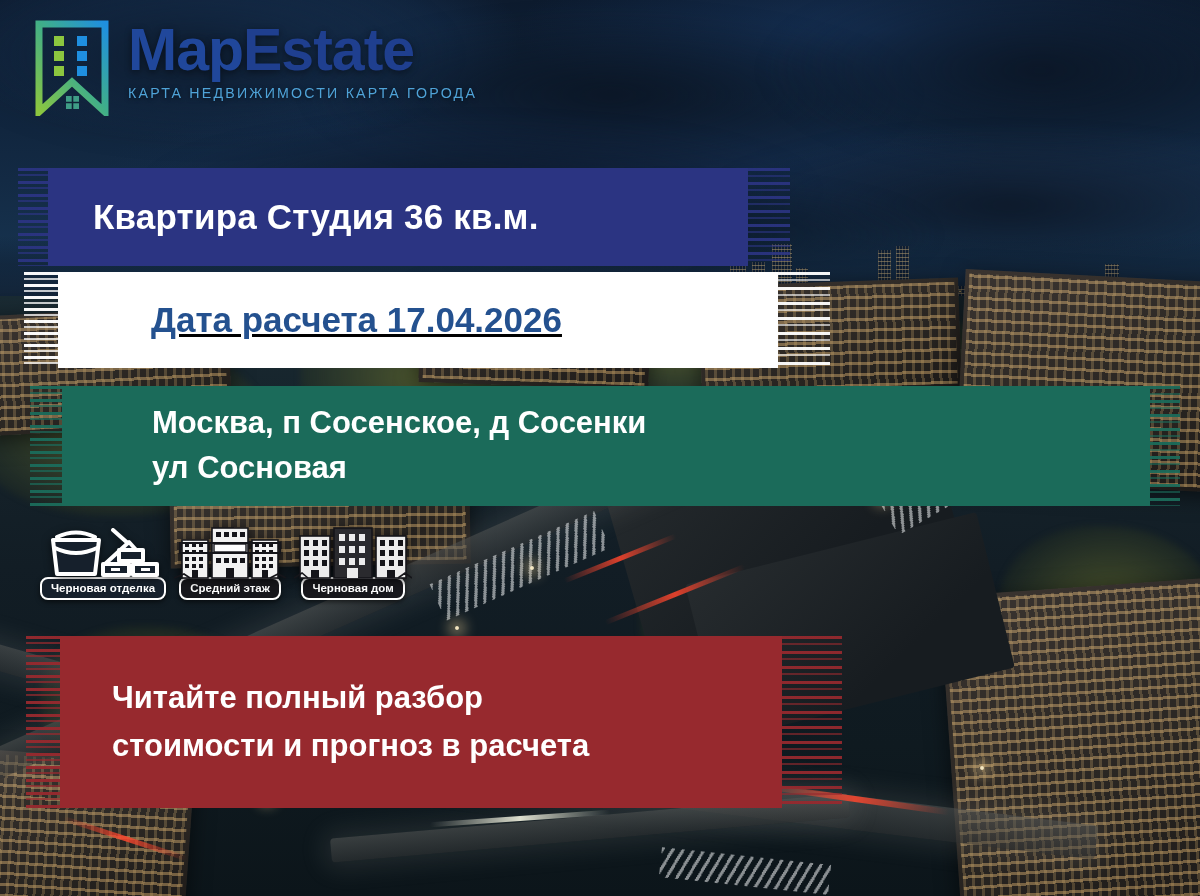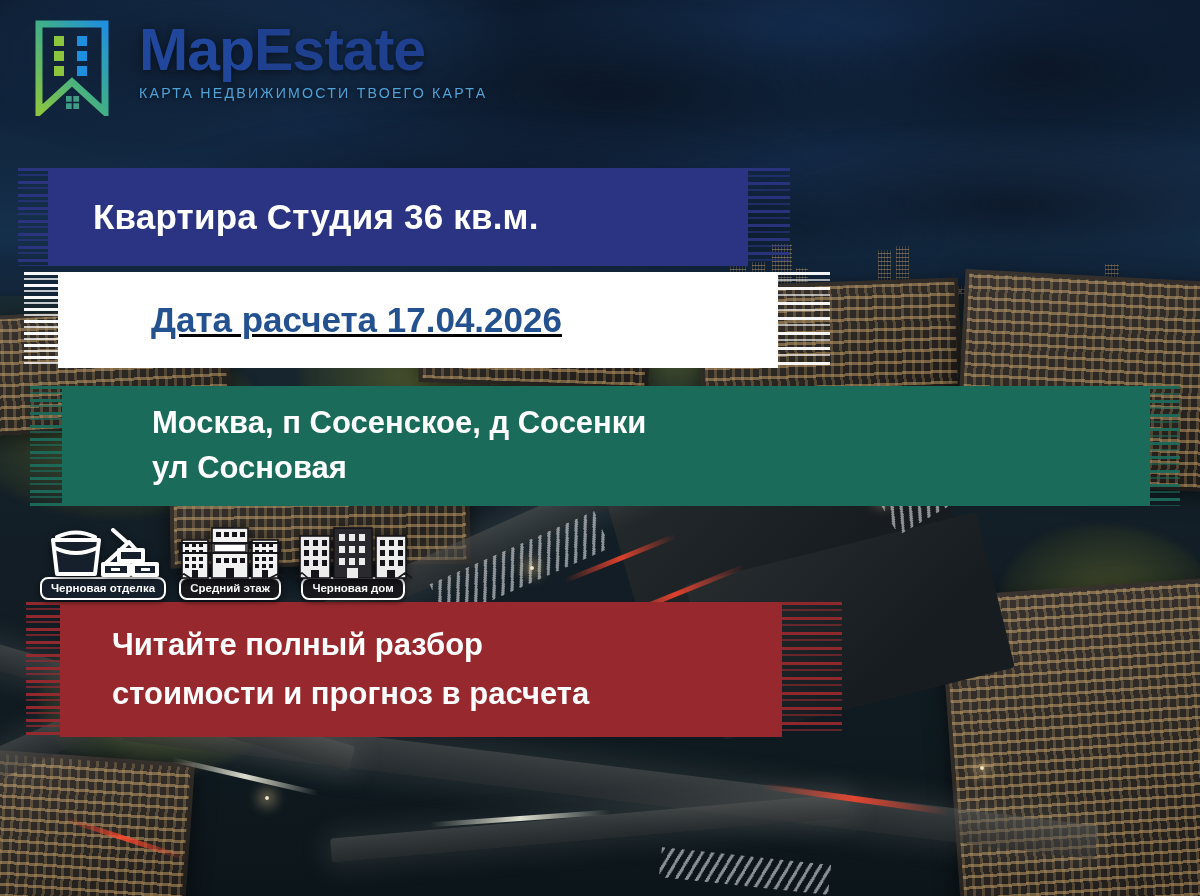--- a/index.html
+++ b/index.html
@@ -105,21 +105,21 @@
   }
   .lamp{
     position:absolute; width:4px; height:4px; border-radius:50%;
     background:rgba(255,240,200,.95);
     box-shadow:0 0 13px 6px rgba(255,225,160,.45);
   }
 
   
   .logo { position:absolute; left:33px; top:20px; display:flex; align-items:flex-start; }
   .logo-mark { width:78px; height:96px; flex:0 0 auto; }
-  .logo-text { margin-left:28px; padding-top:2px; }
+  .logo-text { margin-left:17px; padding-top:2px; }
   .logo-word {
     font-size:59px; line-height:.98; font-weight:700; letter-spacing:-1px;
     color:#20479b; text-shadow:0 2px 7px rgba(0,0,0,.45);
   }
   .logo-word .b2 { color:#1f3f8f; }
   .logo-sub {
     margin-top:5px; font-size:14.2px; letter-spacing:2.2px; font-weight:400;
     color:#4fa3d8; text-shadow:0 1px 4px rgba(0,0,0,.6);
   }
 
@@ -168,21 +168,21 @@
         rgba(27,107,90,.96) 0 3px, rgba(27,107,90,0) 3px 6px,
         rgba(27,107,90,.7) 6px 8px, rgba(27,107,90,0) 8px 13px);
   }
   .b-addr .edgeR { right:-30px; width:48px; background:
       repeating-linear-gradient(180deg,
         rgba(27,107,90,.94) 0 3px, rgba(27,107,90,0) 3px 7px,
         rgba(27,107,90,.6) 7px 9px, rgba(27,107,90,0) 9px 14px);
   }
   .b-addr .txt { margin-left:90px; color:#fff; font-size:31px; font-weight:700; line-height:1.45; }
 
-  .b-cta { left:60px; top:602px; width:722px; height:135px; }
+  .b-cta { left:60px; top:636px; width:722px; height:172px; }
   .b-cta .paint { background:#97292e; }
   .b-cta .edgeL { left:-34px; width:56px; background:
       repeating-linear-gradient(180deg,
         rgba(151,41,46,.95) 0 3px, rgba(151,41,46,0) 3px 6px,
         rgba(151,41,46,.7) 6px 8px, rgba(151,41,46,0) 8px 13px);
   }
   .b-cta .edgeR { right:-60px; width:96px; background:
       repeating-linear-gradient(180deg,
         rgba(151,41,46,.93) 0 3px, rgba(151,41,46,0) 3px 7px,
         rgba(151,41,46,.6) 7px 9px, rgba(151,41,46,0) 9px 15px);
@@ -289,21 +289,21 @@
       <rect x="21" y="31" width="10" height="10" fill="#8cc63f"></rect>
       <rect x="21" y="46" width="10" height="10" fill="#8cc63f"></rect>
       <rect x="44" y="16" width="10" height="10" fill="#1f8fe0"></rect>
       <rect x="44" y="31" width="10" height="10" fill="#1f8fe0"></rect>
       <rect x="44" y="46" width="10" height="10" fill="#1f8fe0"></rect>
       <rect x="33" y="76" width="13" height="13" fill="#3f9d86"></rect>
       <path d="M39.5 76 V89 M33 82.5 H46" stroke="#0f2236" stroke-width="1.6"></path>
     </svg>
     <div class="logo-text">
       <div class="logo-word"><span>Map</span><span class="b2">Estate</span></div>
-      <div class="logo-sub">КАРТА НЕДВИЖИМОСТИ ТВОЕГО КАРТА</div>
+      <div class="logo-sub">КАРТА НЕДВИЖИМОСТИ КАРТА ГОРОДА</div>
     </div>
   </div>
 
   <div class="banner b-title">
     <div class="paint"></div>
     <div class="edgeL"></div>
     <div class="edgeR"></div>
     <div class="txt">Квартира Студия 36 кв.м.</div>
   </div>
 

